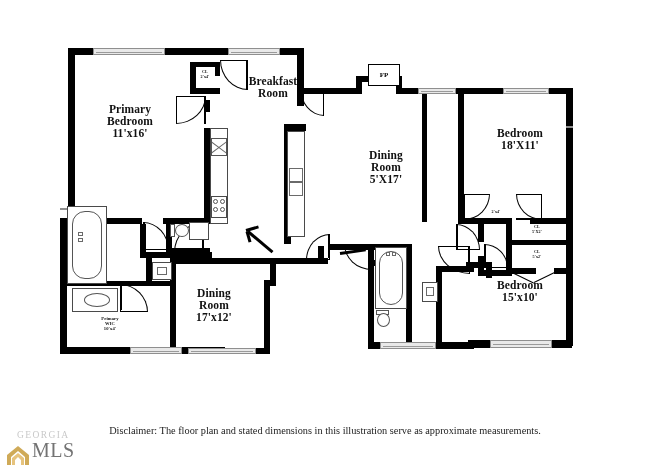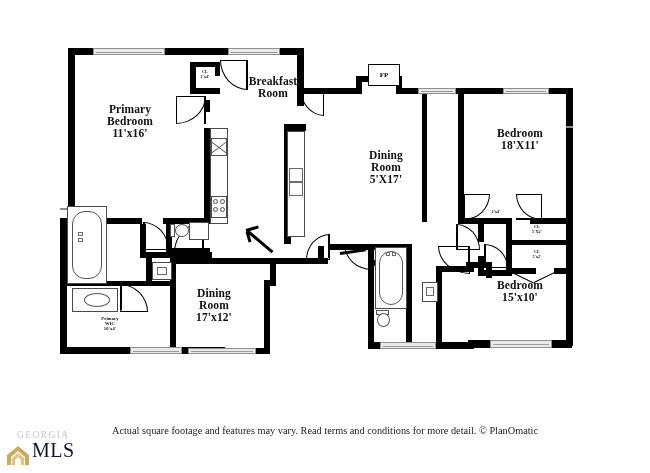--- a/index.html
+++ b/index.html
@@ -199,21 +199,21 @@
     font-size: 9.5px;
     letter-spacing: 1.4px;
     color: #c9c9c9;
   }
   #mls-logo .m-word {
     position: absolute;
     left: 28px; top: 11px;
     font-family: "Liberation Serif", serif;
     font-size: 20px;
     letter-spacing: 0.5px;
-    color: #0f172a;
+    color: #737373;
   }
   #mls-logo .mark { position: absolute; left: 2px; top: 14px; }
 </style>
 </head>
 <body>
 
 <div id="floorplan-stage">
 
   <div class="wall" style="left:68px;  top:48px;  width:236px; height:7px;"></div>
   <div class="wall" style="left:68px;  top:48px;  width:7px;   height:176px;"></div>
@@ -471,21 +471,21 @@
   </div>
 
   <div class="label micro" style="left:524px; top:250px; width:26px;">
     <span>CL</span>
     <span class="dim">5'x2'</span>
   </div>
 
 </div>
 
 <div id="disclaimer">
-  <div>Actual square footage and features may vary. Read terms and conditions for more detail. © PlanOmatic</div>
+  <div>Disclaimer: The floor plan and stated dimensions in this illustration serve as approximate measurements.</div>
 </div>
 
 <div id="mls-logo">
   <span class="g-word">GEORGIA</span>
   <span class="m-word">MLS</span>
   <svg class="mark" width="26" height="24" viewBox="0 0 26 24">
     <path d="M1 23 L1 13 L12 4 L23 13 L23 23 L19 23 L19 15 L12 9 L5 15 L5 23 Z" fill="#c79b3b" opacity="0.85"></path>
     <path d="M6 23 L6 16 L12 11 L18 16 L18 23 L15 23 L15 18 L12 15 L9 18 L9 23 Z" fill="#e0b45c" opacity="0.8"></path>
   </svg>
 </div>

